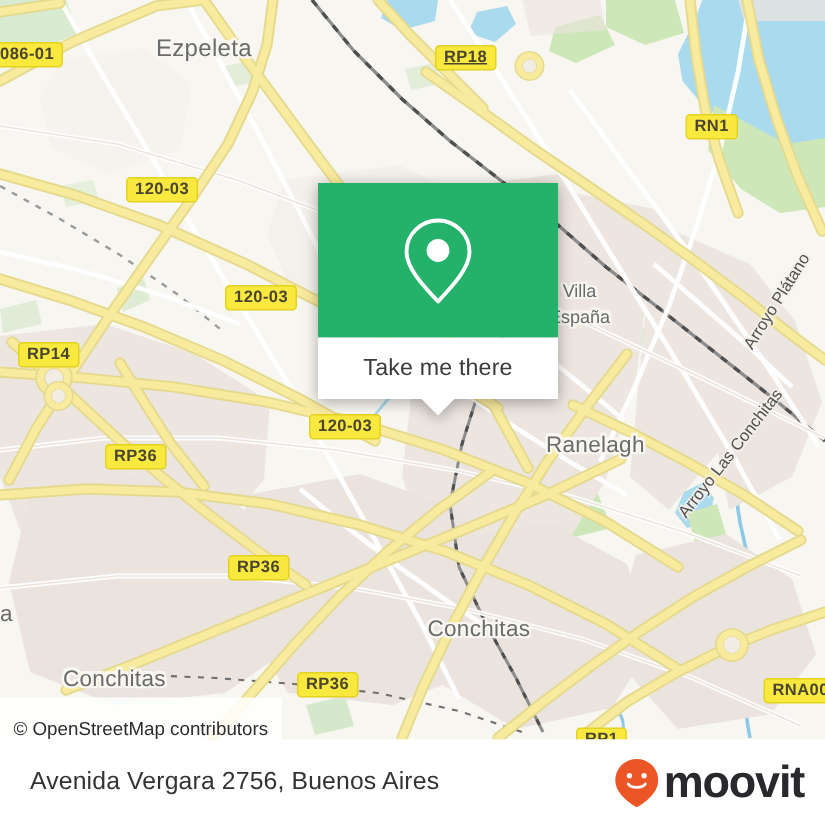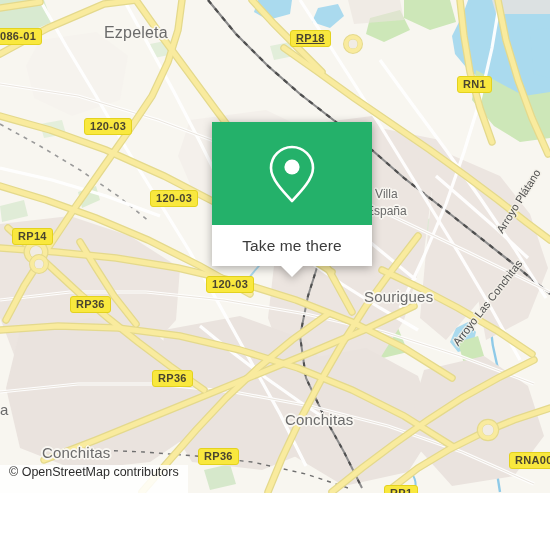--- a/index.html
+++ b/index.html
@@ -139,21 +139,21 @@
   }
 
   
   #attribution {
     position: absolute;
     left: 0;
     top: 465px;
     height: 28px;
     background: rgba(255,255,255,0.86);
     display: flex;
-    align-items: flex-start;
+    align-items: flex-end;
     padding: 0 9px 0 9px;
     font-size: 12.5px;
     color: #2d2d2d;
     font-family: "Liberation Sans", sans-serif;
     white-space: nowrap;
   }
 
   
   #footer {
     position: absolute;
@@ -356,21 +356,21 @@
       <circle cx="353" cy="44" r="7" fill="none" stroke="#f9eb9e" stroke-width="4"></circle>
       <circle cx="353" cy="44" r="4.5" fill="#f1ece4"></circle>
 
     </svg>
 
     <div class="place-label city-mid" style="left:104px;top:24px;">Ezpeleta</div>
 
 
     <div class="place-label town-2line" style="left:366px;top:186px;">Villa<br>España</div>
 
-    <div class="place-label town" style="left:364px;top:288px;">Sourigues</div>
+    <div class="place-label town" style="left:364px;top:288px;">Ranelagh</div>
 
     <div class="place-label town" style="left:285px;top:411px;">Conchitas</div>
 
     <div class="place-label town" style="left:42px;top:444px;">Conchitas</div>
 
     <div class="place-label town" style="left:0px;top:401px;">a</div>
 
     <div class="water-label" style="left:499px;top:226px;transform:rotate(-58deg);transform-origin:0 50%;">Arroyo Plátano</div>
 
     <div class="water-label" style="left:455px;top:338px;transform:rotate(-52deg);transform-origin:0 50%;">Arroyo Las Conchitas</div>
@@ -401,14 +401,28 @@
       </div>
       <div id="popup-tail"></div>
     </div>
 
     <div id="attribution">
       <span>© OpenStreetMap contributors</span>
     </div>
 
   </div>
 
+  <div id="footer">
+    <div id="footer-address">Avenida Vergara 2756, Buenos Aires</div>
+
+    <div id="brand">
+      <svg width="31" height="34" viewBox="0 0 31 34">
+        <path d="M15.5 1 C7.6 1 1.2 7.3 1.2 15.1 C1.2 23.3 9.4 29.6 15.5 33.2
+                 C21.6 29.6 29.8 23.3 29.8 15.1 C29.8 7.3 23.4 1 15.5 1 Z" fill="#ec5526"></path>
+        <circle cx="10.6" cy="12.1" r="1.75" fill="#ffffff"></circle>
+        <circle cx="20.4" cy="12.1" r="1.75" fill="#ffffff"></circle>
+        <path d="M9.8 17.6 C11.6 20.7 19.4 20.7 21.2 17.6" stroke="#ffffff" stroke-width="1.9" fill="none" stroke-linecap="round"></path>
+      </svg>
+      <span id="brand-wordmark">moovit</span>
+    </div>
+  </div>
 
 </div>
 
 </body></html>

